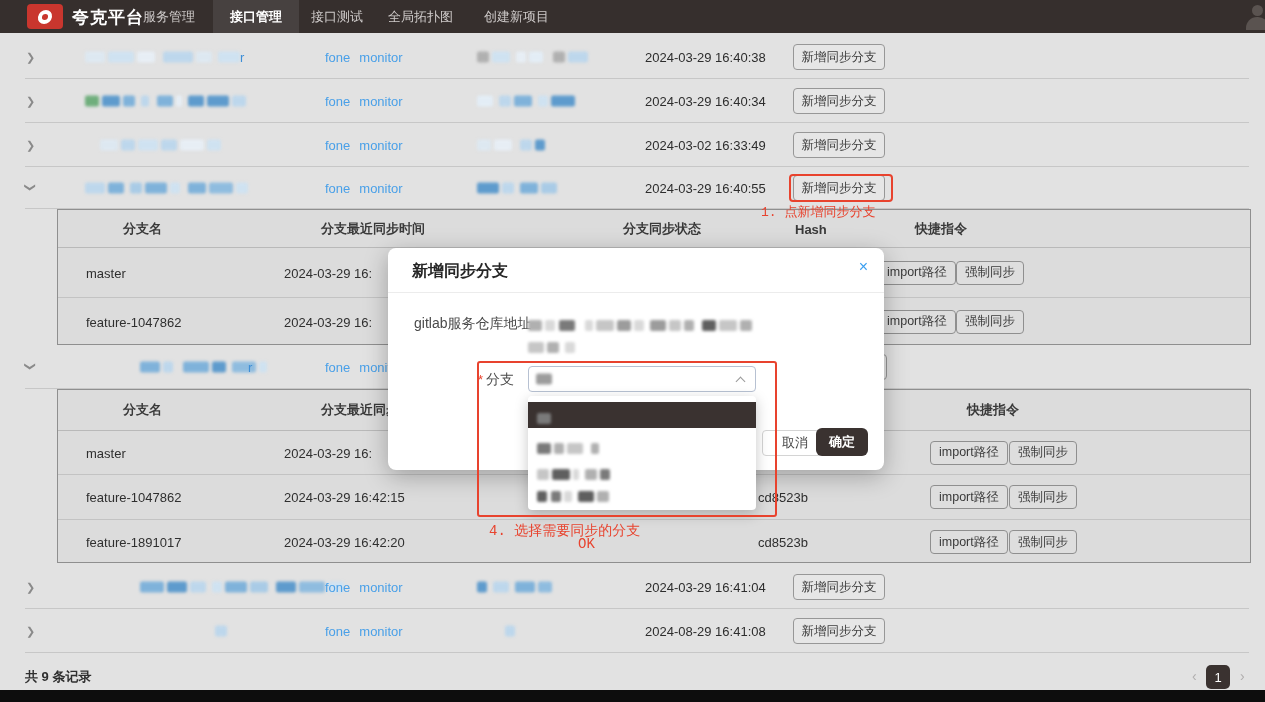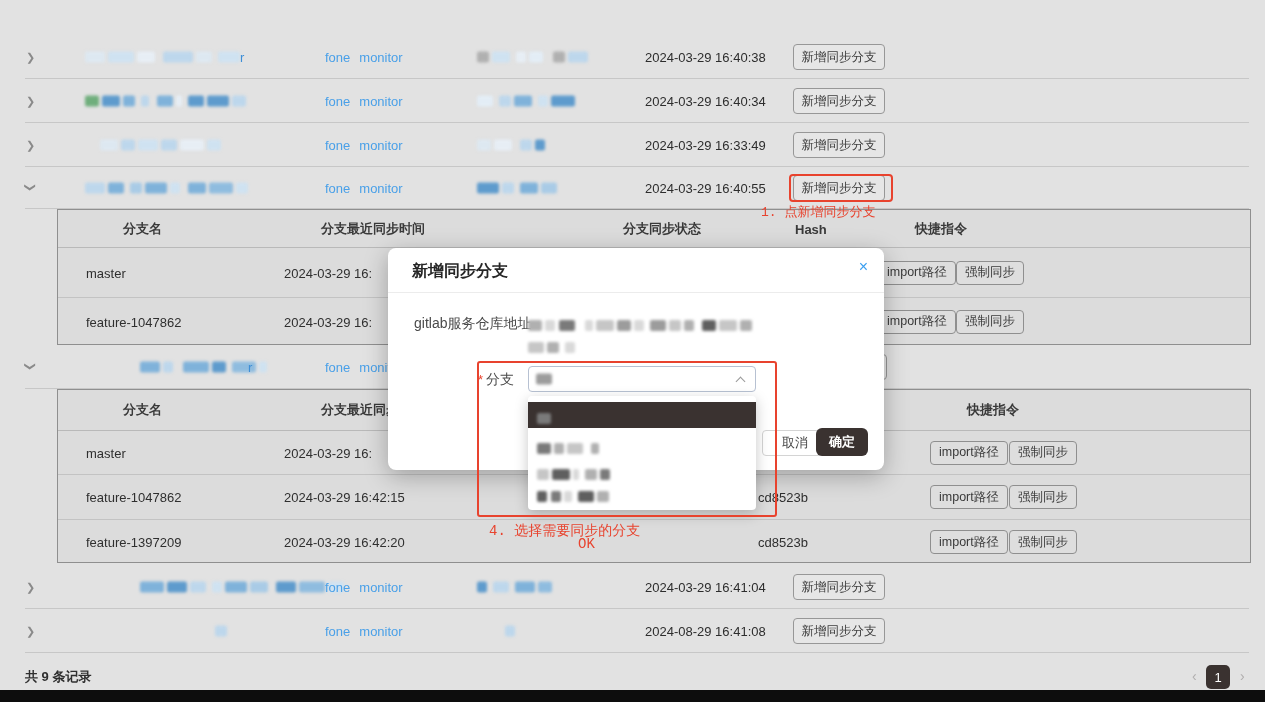--- a/index.html
+++ b/index.html
@@ -72,20 +72,35 @@
   .footer-total { position:absolute; left:25px; top:668px; font-size:13px; font-weight:bold; color:#2f2f2f;text-align:center; }
   .pg-arrow { position:absolute; top:668px; font-size:14px; color:#b0aeae; cursor:pointer; }
   .pg-current { position:absolute; left:1206px; top:665px; width:24px; height:24px; background:#3a3230; border-radius:5px; color:#fff; font-size:13px; display:flex; align-items:center; justify-content:center; cursor:pointer; }
   .bottom-bar { position:absolute; left:0; top:690px; width:1265px; height:12px; background:#0d0d0d; }
 </style>
 </head>
 <body>
 
 <div id="page">
 
+  <div class="navbar">
+    <div class="logo">
+        <div class="logo-o"></div>
+      </div>
+    <div class="brand">夸克平台</div>
+    <div class="nav-item" style="left:143px;">服务管理</div>
+    <div class="nav-item active" style="left:213px; width:86px;">接口管理</div>
+    <div class="nav-item" style="left:311px;">接口测试</div>
+    <div class="nav-item" style="left:388px;">全局拓扑图</div>
+    <div class="nav-item" style="left:484px;">创建新项目</div>
+    <div class="avatar">
+        <div class="head"></div>
+        <div class="body"></div>
+      </div>
+  </div>
 
   <div class="row" style="top:35px;">
     <div class="chev">❯</div>
     <div class="chunks" style="left:85px;">
         <span style="width: 20px; background: rgb(221, 232, 241); margin-left: 0px;"></span>
         <span style="width: 26px; background: rgb(207, 226, 241); margin-left: 3px;"></span>
         <span style="width: 18px; background: rgb(231, 238, 245); margin-left: 3px;"></span>
         <span style="width: 30px; background: rgb(189, 215, 236); margin-left: 8px;"></span>
         <span style="width: 16px; background: rgb(221, 232, 241); margin-left: 3px;"></span>
         <span style="width: 22px; background: rgb(207, 226, 241); margin-left: 6px;"></span>
@@ -148,21 +163,21 @@
     <div class="links">
         <span>fone</span>
         <span>monitor</span>
       </div>
     <div class="chunks" style="left:477px;">
         <span style="width: 14px; background: rgb(221, 232, 241); margin-left: 0px;"></span>
         <span style="width: 18px; background: rgb(231, 238, 245); margin-left: 3px;"></span>
         <span style="width: 12px; background: rgb(189, 215, 236); margin-left: 8px;"></span>
         <span style="width: 10px; background: rgb(94, 155, 205); margin-left: 3px;"></span>
       </div>
-    <div class="time">2024-03-29 16:33:49</div>
+    <div class="time">2024-03-02 16:33:49</div>
     <div class="addbtn">新增同步分支</div>
   </div>
 
   <div class="row" style="top:167px; height:42px;">
     <div class="chev open">❯</div>
     <div class="chunks" style="left:85px;">
         <span style="width: 20px; background: rgb(189, 215, 236); margin-left: 0px;"></span>
         <span style="width: 16px; background: rgb(127, 178, 218); margin-left: 3px;"></span>
         <span style="width: 12px; background: rgb(169, 203, 230); margin-left: 6px;"></span>
         <span style="width: 22px; background: rgb(127, 178, 218); margin-left: 3px;"></span>
@@ -248,21 +263,21 @@
       <div class="minibtn" style="left:951px;">强制同步</div>
     </div>
     <div class="sub-row" style="height:45px;">
       <div class="sc c-name">feature-1047862</div>
       <div class="sc c-time">2024-03-29 16:42:15</div>
       <div class="sc c-hash">cd8523b</div>
       <div class="minibtn" style="left:872px;">import路径</div>
       <div class="minibtn" style="left:951px;">强制同步</div>
     </div>
     <div class="sub-row" style="height:44px;">
-      <div class="sc c-name">feature-1397209</div>
+      <div class="sc c-name">feature-1891017</div>
       <div class="sc c-time">2024-03-29 16:42:20</div>
       <div class="sc c-hash">cd8523b</div>
       <div class="minibtn" style="left:872px;">import路径</div>
       <div class="minibtn" style="left:951px;">强制同步</div>
     </div>
   </div>
 
   <div class="row" style="top:565px;">
     <div class="chev">❯</div>
     <div class="chunks" style="left:140px;">

